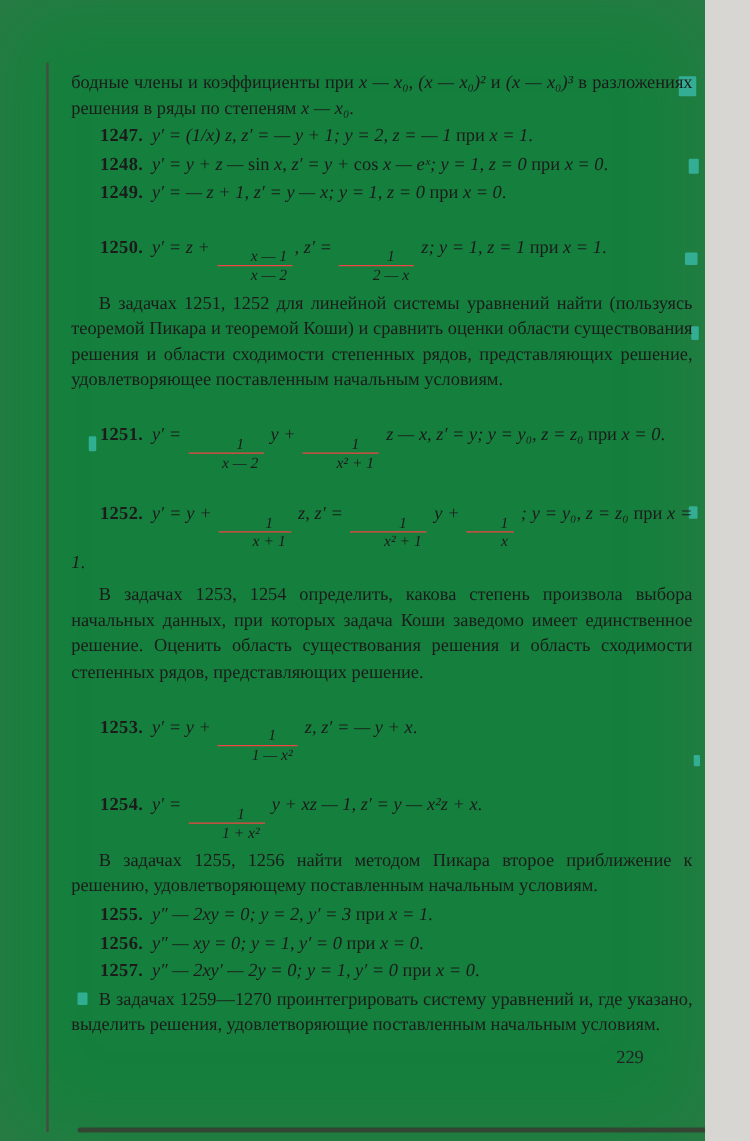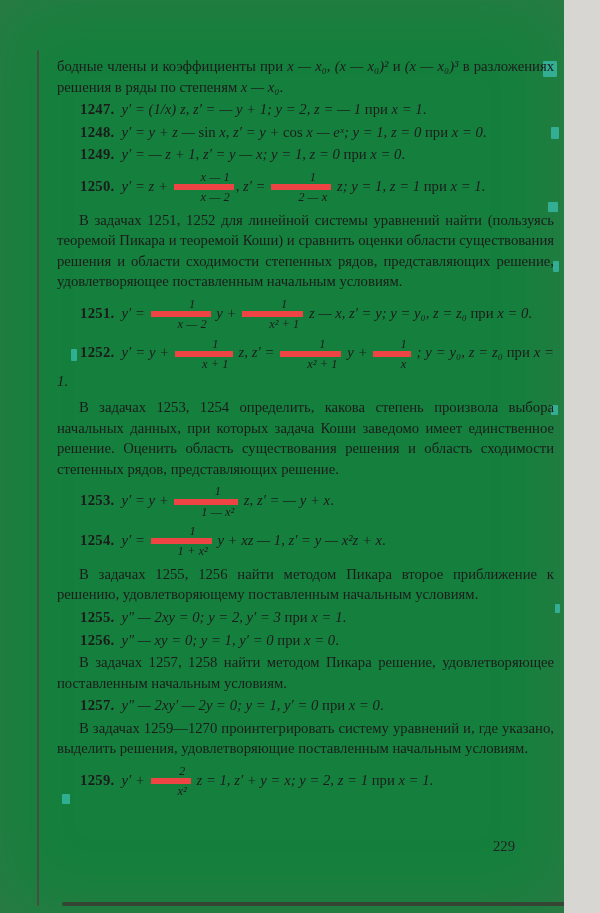--- a/index.html
+++ b/index.html
@@ -22,21 +22,21 @@
   .para.noindent{text-indent:0;}
   .problem{margin:2px 0;text-indent:23px;}
   .problem.tall{margin:5px 0;}
   .pnum{font-weight:bold;margin-right:7px;letter-spacing:.3px;}
   .i{font-style:italic;}
   .u{font-style:normal;}
   .frac{
     display:inline-block;text-align:center;vertical-align:middle;
     font-size:.85em;line-height:1.15;margin:0 2px;font-style:italic;
   }
-  .frac .num{display:block;border-bottom:6px solid #ef4444;padding:0 4px;}
+  .frac .num{display:block;border-bottom:1px solid #ef4444;padding:0 4px;margin-top:28px;}
   .frac .den{display:block;padding:0 4px;}
   .page-number{
     position:absolute;left:493px;top:838px;font-size:14.7px;color:#222;
   }
   .edge-left{
     position:absolute;left:37px;top:50px;width:2px;height:856px;
     background:#4a4740;opacity:.85;border-radius:1px;
   }
   .edge-bottom{
     position:absolute;left:62px;top:902px;width:538px;height:4px;
@@ -113,30 +113,26 @@
     <div class="para"><span class="u">В задачах 1255, 1256 найти методом Пикара второе приближение к решению, удовлетворяющему поставленным начальным условиям.</span></div>
 
     <div class="problem">
       <span class="pnum">1255.</span><span><span class="i">y″ — 2xy = 0;   y = 2,  y′ = 3</span><span class="u"> при </span><span class="i">x = 1</span><span class="u">.</span></span>
     </div>
 
     <div class="problem">
       <span class="pnum">1256.</span><span><span class="i">y″ — xy = 0;   y = 1,  y′ = 0</span><span class="u"> при </span><span class="i">x = 0</span><span class="u">.</span></span>
     </div>
 
-    <div class="para"><span class="u">В задачах 1257, 1258 найти методом Пикара решение, удовлетворяющее поставленным начальным условиям.</span></div>
 
     <div class="problem">
       <span class="pnum">1257.</span><span><span class="i">y″ — 2xy′ — 2y = 0;   y = 1,  y′ = 0</span><span class="u"> при </span><span class="i">x = 0</span><span class="u">.</span></span>
     </div>
 
 
     <div class="para"><span class="u">В задачах 1259—1270 проинтегрировать систему уравнений и, где указано, выделить решения, удовлетворяющие поставленным начальным условиям.</span></div>
 
-    <div class="problem tall">
-      <span class="pnum">1259.</span><span><span class="i">y′ + </span><span class="frac"><span class="num">2</span><span class="den">x²</span></span><span class="i"> z = 1,   z′ + y = x;   y = 2,  z = 1</span><span class="u"> при </span><span class="i">x = 1</span><span class="u">.</span></span>
-    </div>
 
   </div>
 
   <div class="page-number">229</div>
 
 </div>
 
 </body></html>

